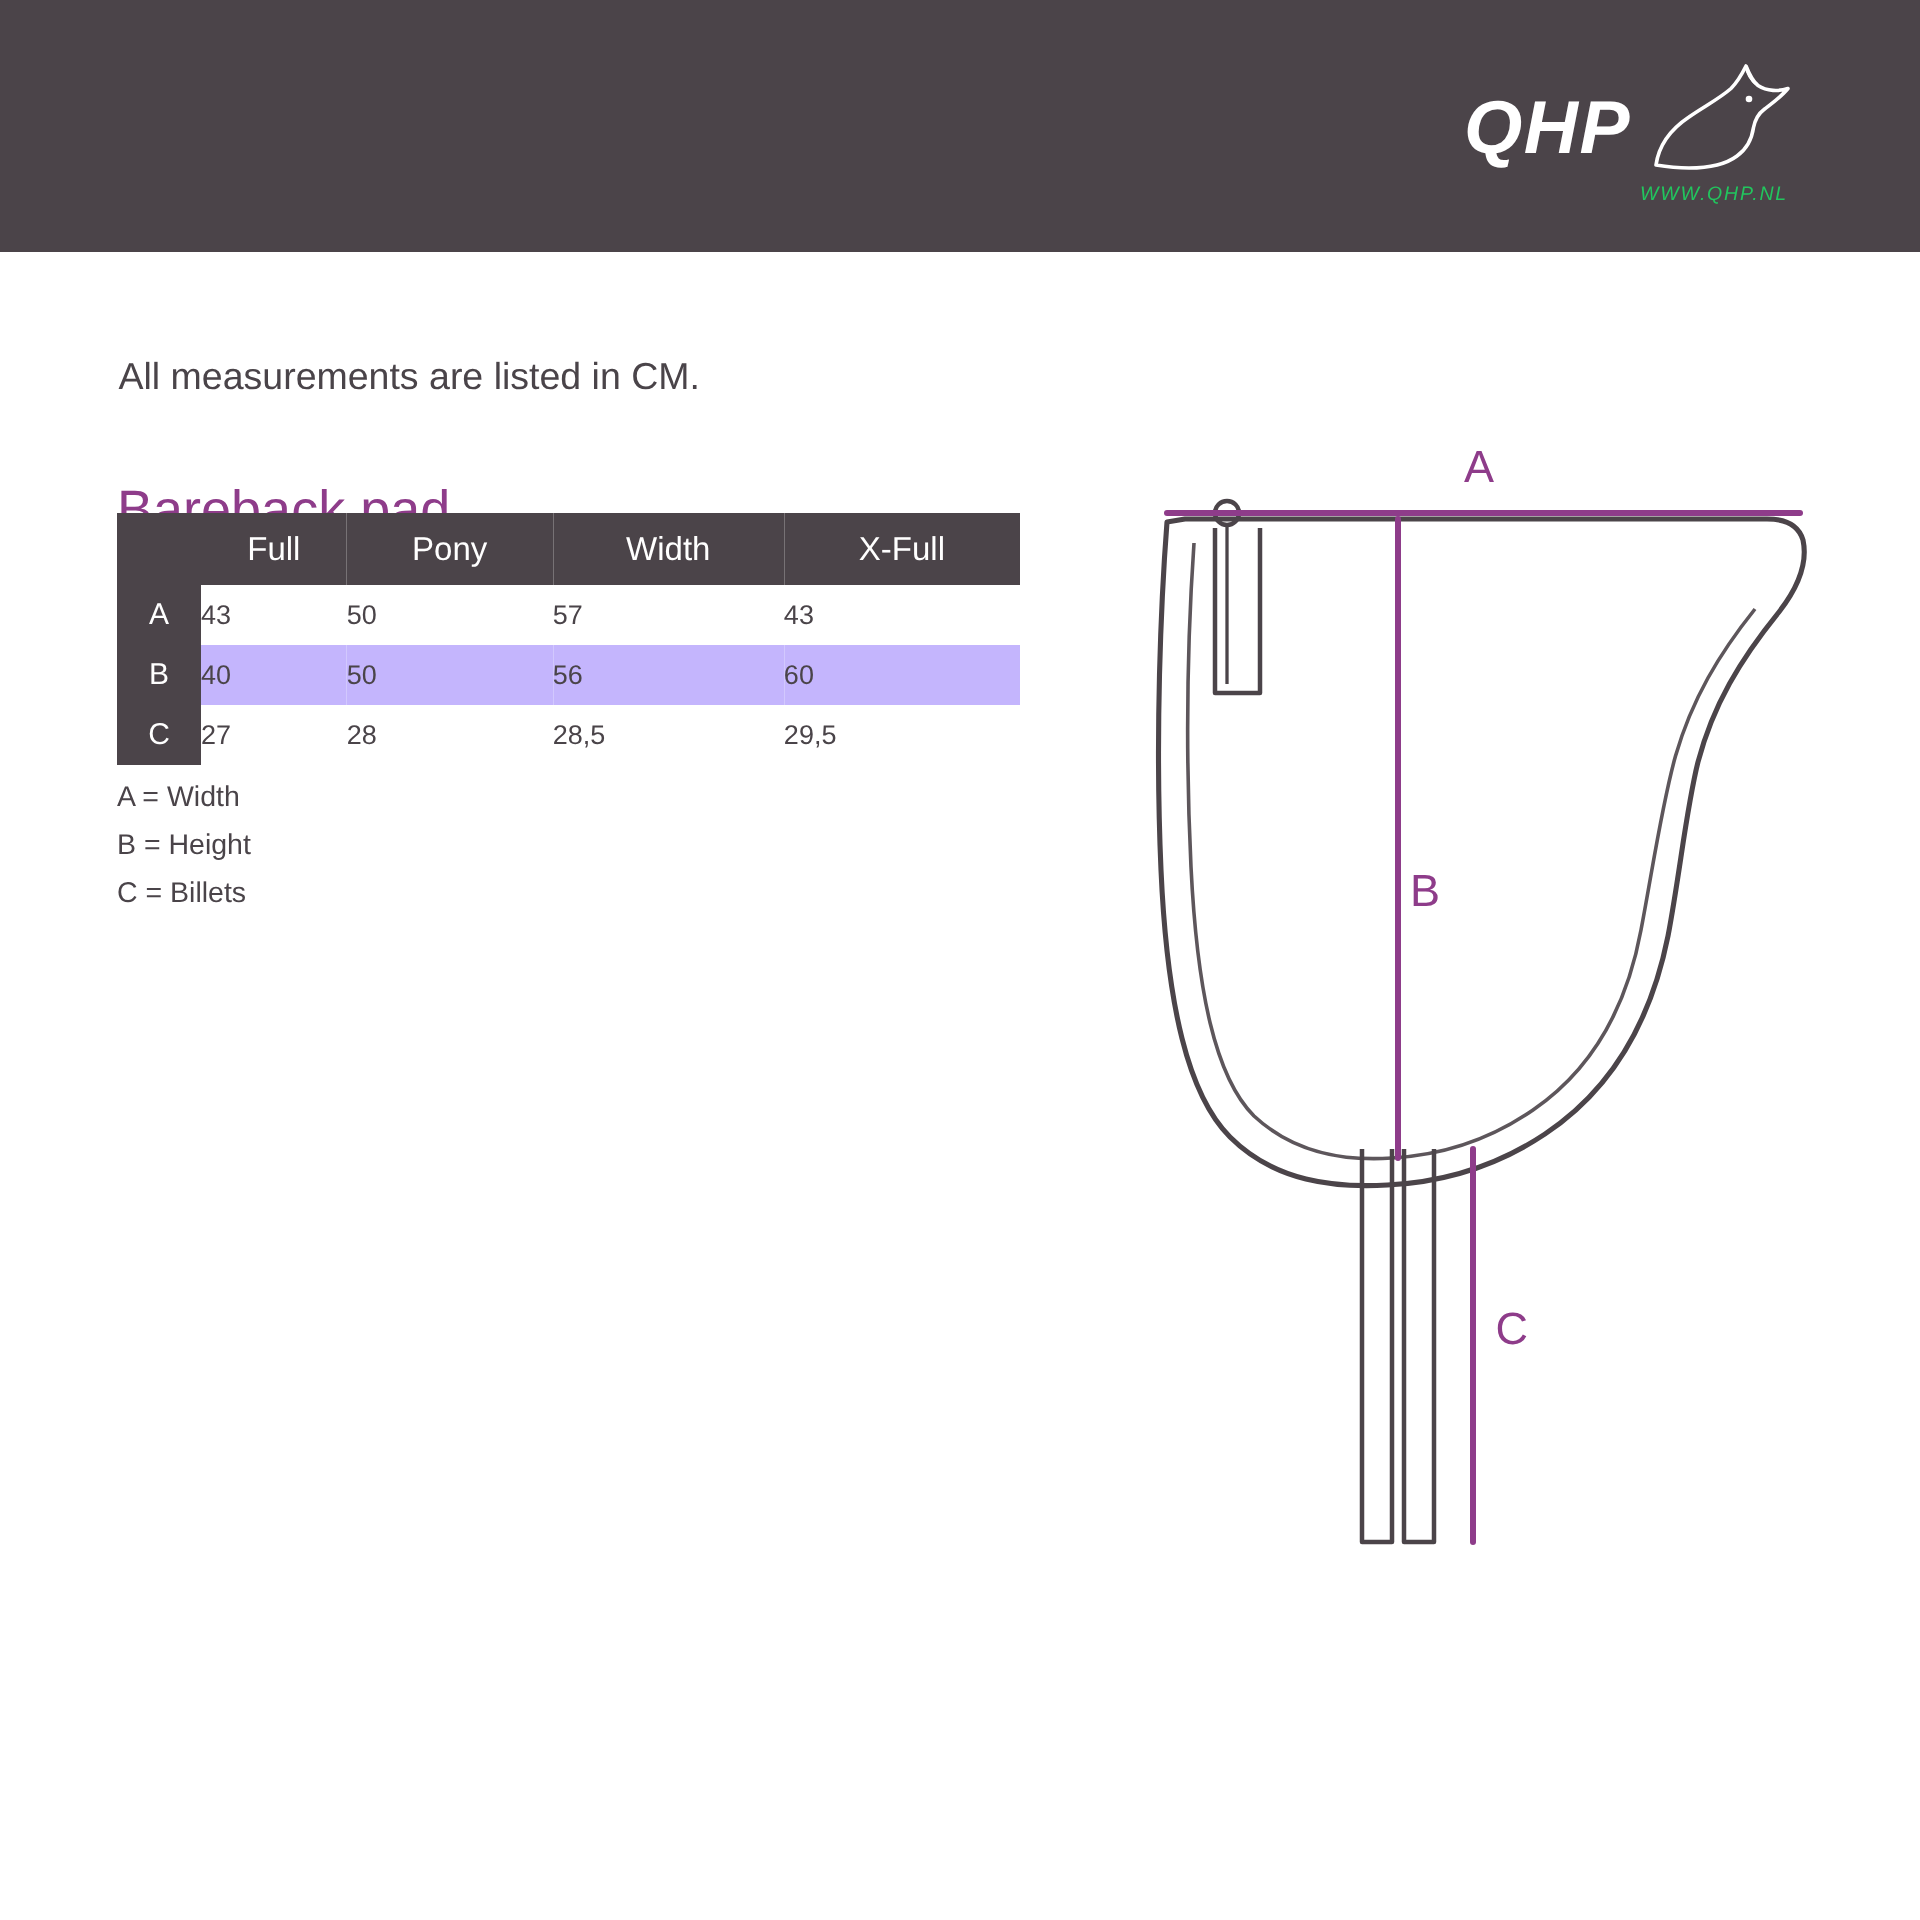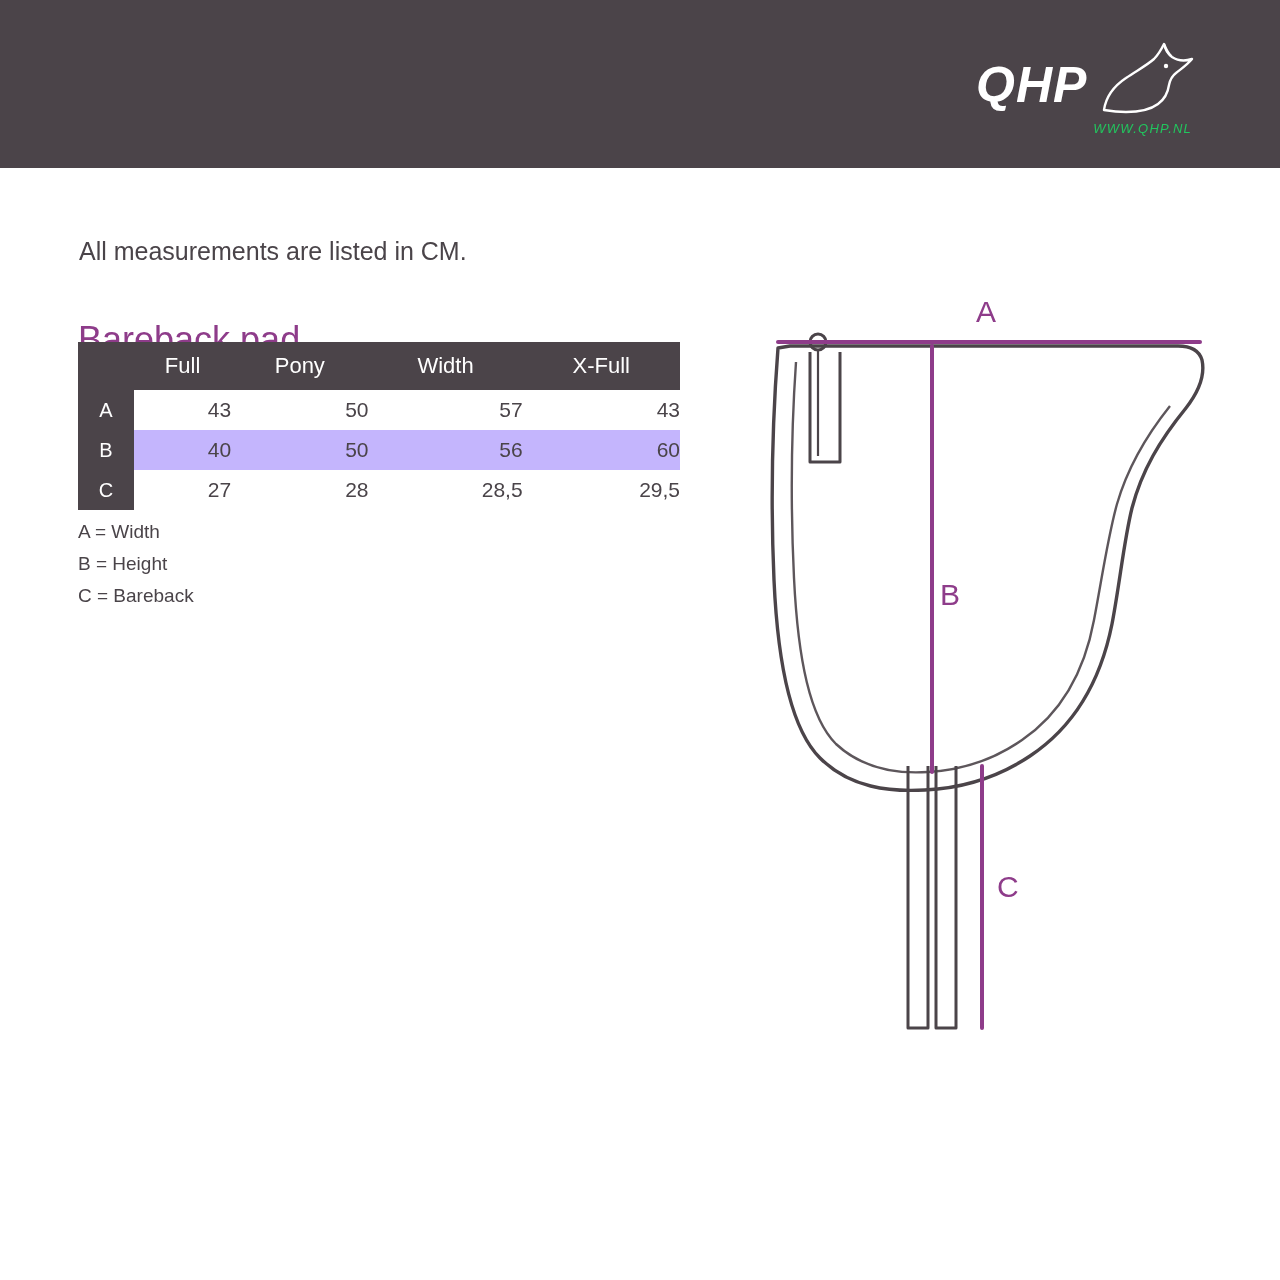--- a/index.html
+++ b/index.html
@@ -115,24 +115,24 @@
   .rowlabel {
     background: #4b4449;
     color: #ffffff;
     width: 56px;
     height: 40px;
     text-align: center;
     font-size: 20px;
     font-weight: normal;
   }
   .datacell {
-    text-align: right;
+    text-align: left;
     height: 40px;
     color: #4a4449;
-    font-size: 21px;
+    font-size: 18px;
   }
   .row-alt .datacell {
     background: #c4b5fd;
   }
 
   
   .legend {
     position: absolute;
     left: 78px;
     top: 516px;
@@ -209,21 +209,21 @@
       <td class="datacell">28</td>
       <td class="datacell">28,5</td>
       <td class="datacell">29,5</td>
     </tr>
   </tbody>
 </table>
 
 <div class="legend">
   <div>A = Width</div>
   <div>B  = Height</div>
-  <div>C = Bareback</div>
+  <div>C = Billets</div>
 </div>
 
 <div class="diagram">
   <svg width="560" height="800" viewBox="0 0 560 800">
 
     <path d="M78 68
              C 74 120 70 210 74 300
              C 78 390 92 450 120 478
              C 150 508 190 512 225 510
              C 265 508 300 496 330 476

